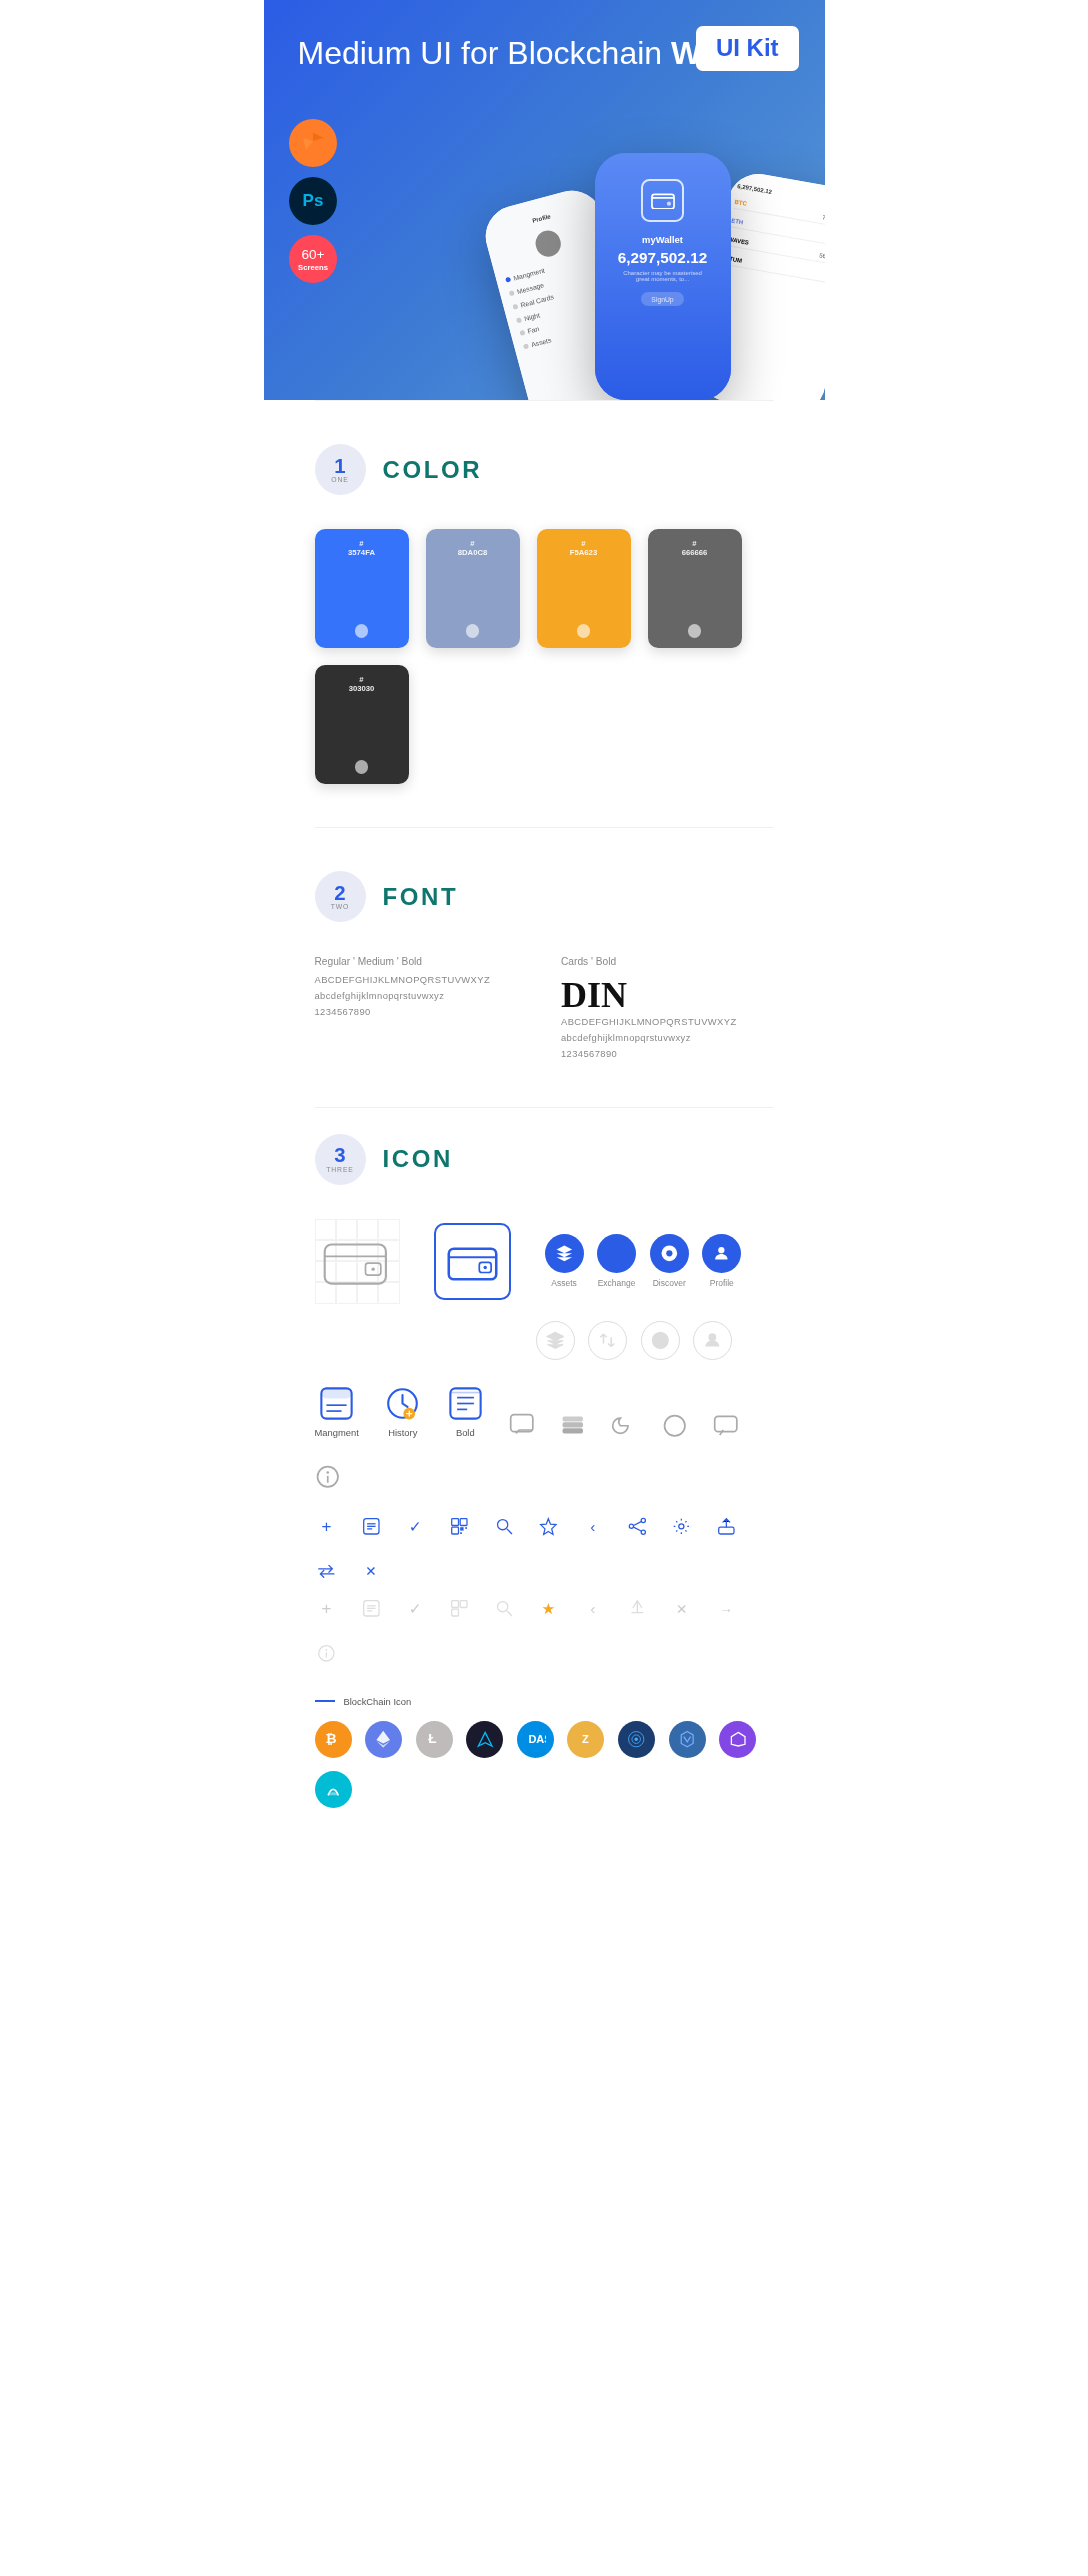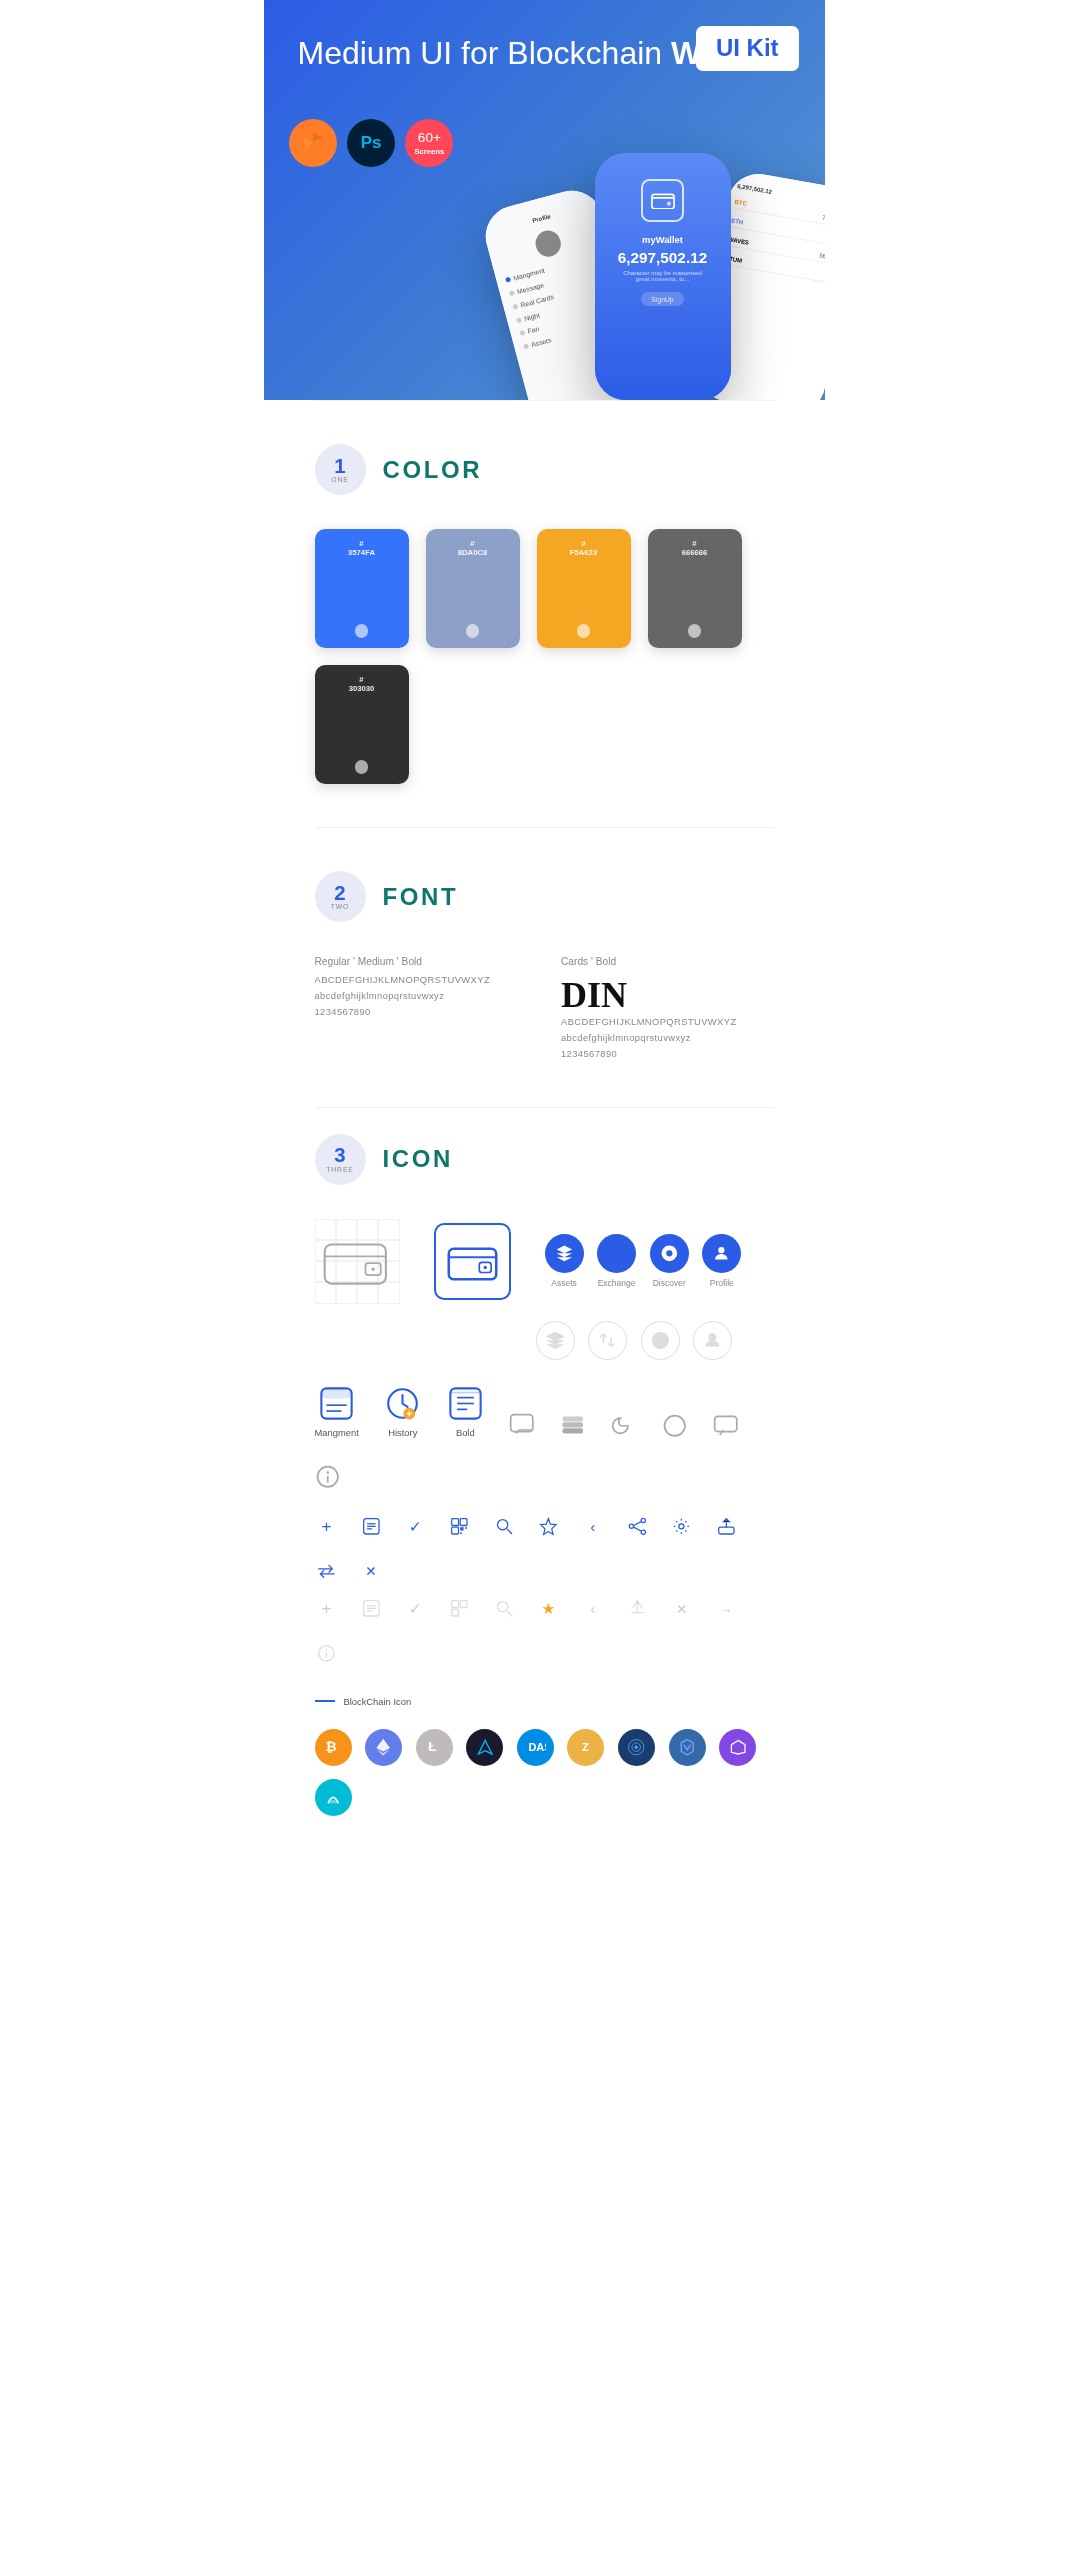--- a/index.html
+++ b/index.html
@@ -27,21 +27,21 @@
       right: 25.5px;
       background: #fff;
       color: #2b5ce6;
       font-size: 24px;
       font-weight: 700;
       padding: 8.5px 20.4px;
       border-radius: 6.8px;
     }
     .hero-badges {
       display: flex;
-      flex-direction: row;
+      flex-direction: column;
       gap: 10.2px;
       position: absolute;
       left: 25.5px;
       top: 119px;
     }
     .badge-circle {
       width: 48px;
       height: 48px;
       border-radius: 50%;
       display: flex;
@@ -272,21 +272,21 @@
       justify-content: center;
       color: #ccc;
       font-size: 13.6px;
     }
 
     
     .blockchain-label-row {
       display: flex;
       align-items: center;
       gap: 8.5px;
-      margin-bottom: 22px;
+      margin-bottom: 14px;
     }
     .blockchain-line { width: 20.4px; height: 2.6px; background: #2b5ce6; }
     .blockchain-text { font-size: 9.4px; color: #555; }
 
     
     .crypto-logos-row {
       display: flex;
       gap: 13.6px;
       flex-wrap: wrap;
       align-items: center;

